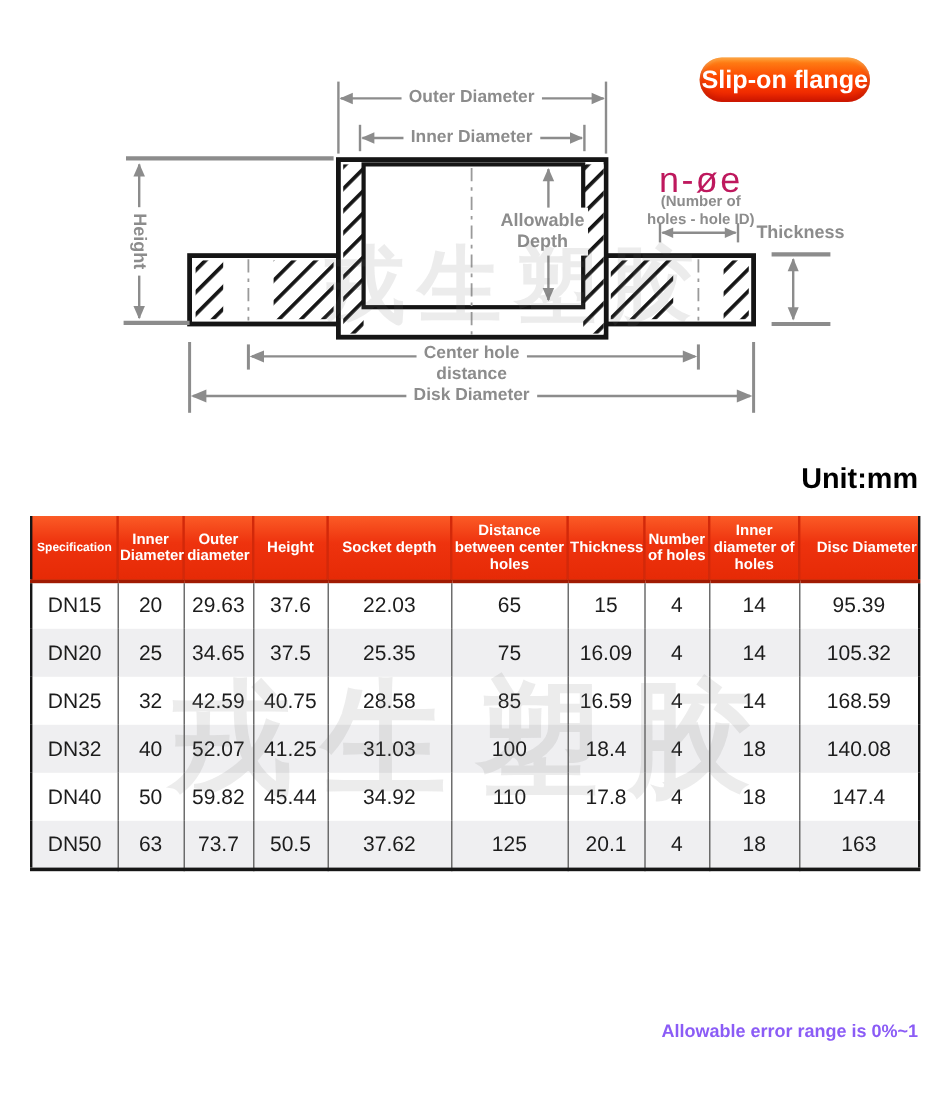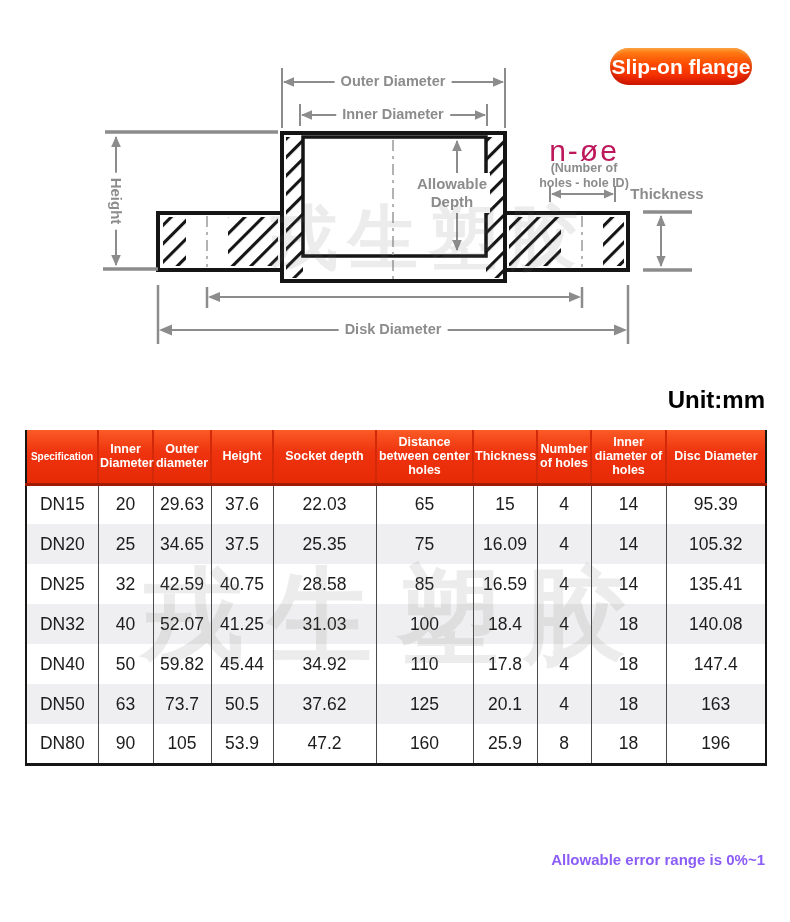--- a/index.html
+++ b/index.html
@@ -11,21 +11,20 @@
   body{background:#dfe3e6;font-family:"Liberation Sans",sans-serif;}
   .page{position:relative;width:790px;height:922px;background:#ffffff;margin:0 auto;overflow:hidden;}
 
   
   .badge{
     position:absolute;left:583px;top:48px;width:142px;height:37px;
     background:linear-gradient(180deg,var(--badge-top) 0%,var(--badge-mid) 45%,var(--badge-bottom) 100%);
     border-radius:19px;color:#fff;font-weight:bold;font-size:21px;
     display:flex;align-items:center;justify-content:center;
     box-shadow:inset 0 -4px 6px rgba(150,10,0,.45), inset 0 2px 3px rgba(255,200,120,.5);
-    margin-left:27px;
   }
 
   
   .diagram{position:absolute;left:0;top:0;width:790px;height:370px;}
   .diagram svg{position:absolute;left:0;top:0;}
   .dim-label{
     position:absolute;transform:translate(-50%,-50%);
     color:var(--dim-gray);font-weight:bold;font-size:14.5px;line-height:1.2;
     text-align:center;white-space:pre-line;z-index:3;
   }
@@ -49,21 +48,21 @@
     position:absolute;left:25px;top:430px;width:740px;
     border-collapse:collapse;table-layout:fixed;
     border-left:2px solid #161616;border-right:2px solid #161616;border-bottom:3px solid #161616;
   }
   .spec-table th{
     height:54px;vertical-align:middle;text-align:center;
     color:#fff;font-weight:bold;font-size:12.5px;line-height:1.15;padding:2px 1px;
     background:linear-gradient(180deg,var(--header-red-top) 0%,var(--header-red) 42%,var(--header-red-deep) 100%);
     border-right:2px solid #d2290a;border-bottom:3px solid #a01a02;
   }
-  .spec-table th:last-child{border-right:none;}
+  .spec-table th:last-child{border-right:none;text-align:right;}
   .spec-table th:first-child{font-size:10px;}
   .spec-table td{
     height:40px;text-align:center;vertical-align:middle;
     font-size:17.5px;color:#1c1c1c;border-left:1.5px solid #4a4a4a;
   }
   .spec-table td:first-child{border-left:none;}
   .spec-table tbody tr:nth-child(even) td{background:var(--row-alt);}
 </style>
 </head>
 <body>
@@ -146,20 +145,22 @@
 
     <div class="dim-label bg-white" style="left:393px;top:82px;">Outer Diameter</div>
     <div class="dim-label bg-white" style="left:393px;top:115px;">Inner Diameter</div>
     <div class="dim-label v-label" style="left:116px;top:201px;">Height</div>
     <div class="dim-label insertion-label" style="left:452px;top:193px;">Allowable
 Depth</div>
     <div class="dim-label hole-spec" style="left:584px;top:151px;">n-øe</div>
     <div class="dim-label hole-note" style="left:584px;top:176px;">(Number of
 holes - hole ID)</div>
     <div class="dim-label thickness-label" style="left:667px;top:194px;">Thickness</div>
+    <div class="dim-label bg-white" style="left:393px;top:304px;">Center hole
+distance</div>
     <div class="dim-label bg-white" style="left:393px;top:330px;">Disk Diameter</div>
   </div>
 
   <div class="unit">Unit:mm</div>
 
   <div class="wm wm-table">戎生塑胶</div>
 
   <table class="spec-table">
     <colgroup>
       <col style="width:72px">
@@ -215,21 +216,21 @@
         <tr>
           <td>DN25</td>
           <td>32</td>
           <td>42.59</td>
           <td>40.75</td>
           <td>28.58</td>
           <td>85</td>
           <td>16.59</td>
           <td>4</td>
           <td>14</td>
-          <td>135.41</td>
+          <td>168.59</td>
         </tr>
         <tr>
           <td>DN32</td>
           <td>40</td>
           <td>52.07</td>
           <td>41.25</td>
           <td>31.03</td>
           <td>100</td>
           <td>18.4</td>
           <td>4</td>
@@ -253,30 +254,18 @@
           <td>63</td>
           <td>73.7</td>
           <td>50.5</td>
           <td>37.62</td>
           <td>125</td>
           <td>20.1</td>
           <td>4</td>
           <td>18</td>
           <td>163</td>
         </tr>
-        <tr>
-          <td>DN80</td>
-          <td>90</td>
-          <td>105</td>
-          <td>53.9</td>
-          <td>47.2</td>
-          <td>160</td>
-          <td>25.9</td>
-          <td>8</td>
-          <td>18</td>
-          <td>196</td>
-        </tr>
       </tbody>
   </table>
 
   <div class="footnote">Allowable error range is 0%~1</div>
 
 </div>
 
 </body></html>

